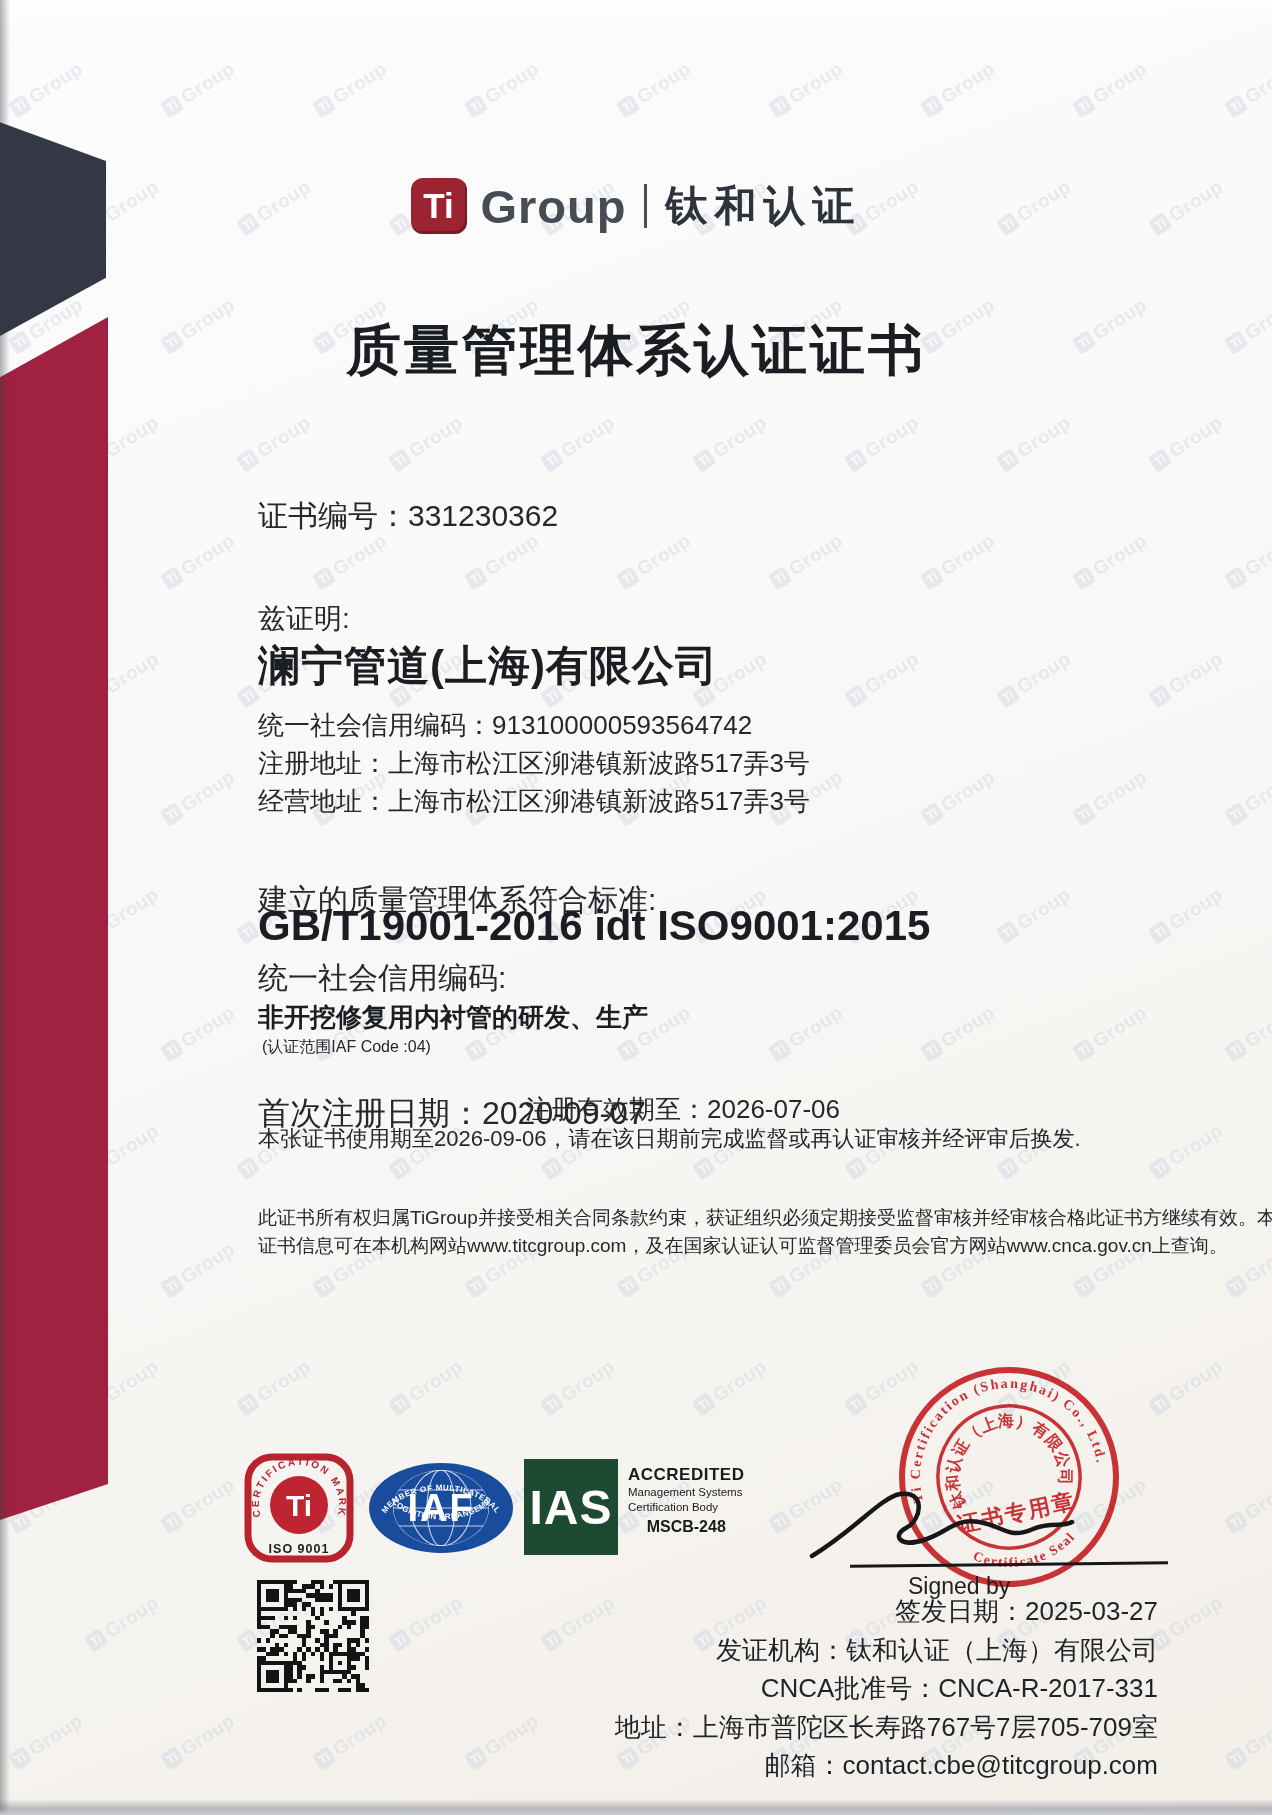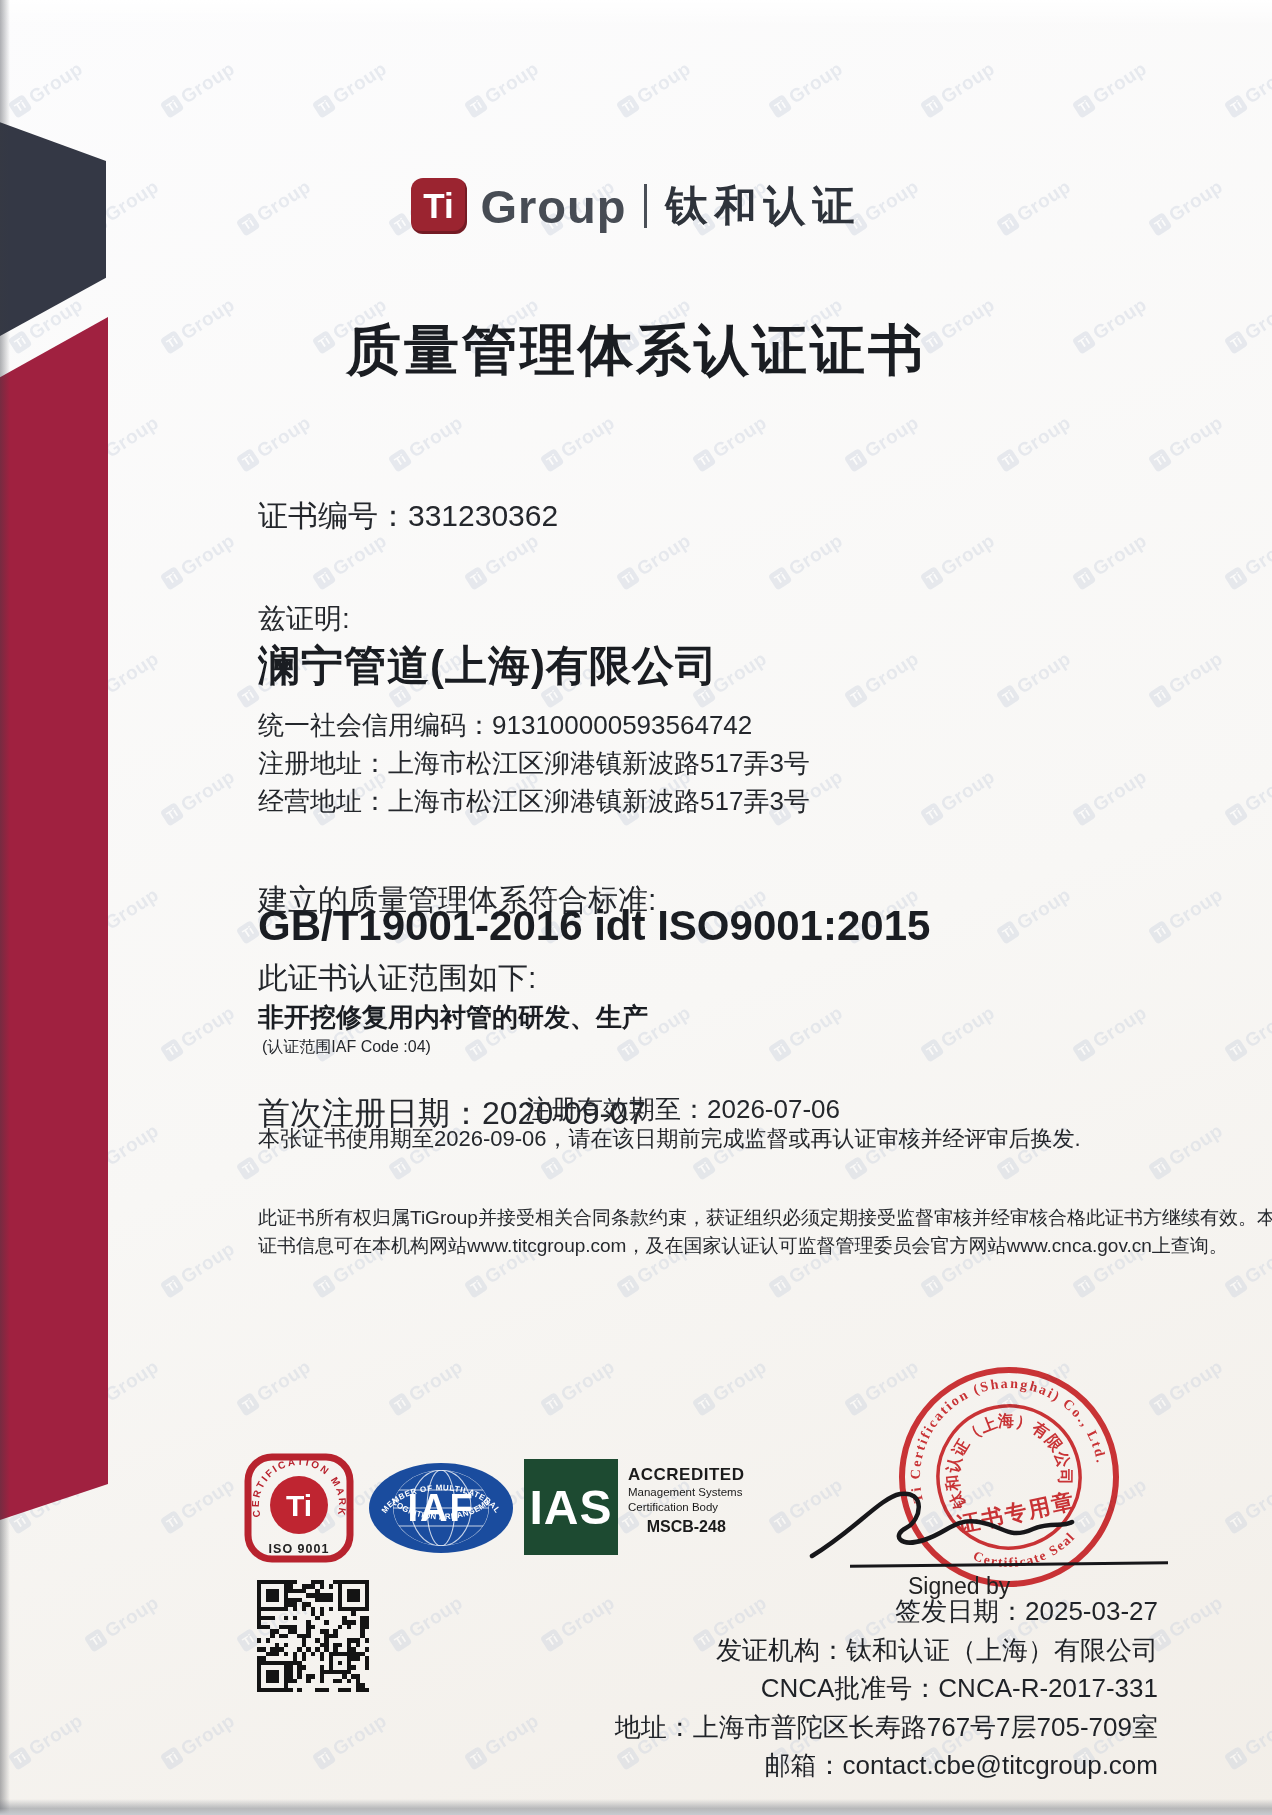--- a/index.html
+++ b/index.html
@@ -674,21 +674,21 @@
   </div>
   <div class="bl l-regaddr">
     <span>注册地址：</span><span>上海市松江区泖港镇新波路517弄3号</span>
   </div>
   <div class="bl l-bizaddr">
     <span>经营地址：</span><span>上海市松江区泖港镇新波路517弄3号</span>
   </div>
 
   <div class="bl l-stdintro">建立的质量管理体系符合标准:</div>
   <div class="bl l-standard">GB/T19001-2016 idt ISO9001:2015</div>
-  <div class="bl l-scopeintro">此证书认证范围如下:</div>
+  <div class="bl l-scopeintro">统一社会信用编码:</div>
   <div class="bl l-scope">非开挖修复用内衬管的研发、生产</div>
   <div class="bl l-iaf">(认证范围IAF Code :04)</div>
 
   <div class="bl l-date1">
     <span>首次注册日期：</span><span>2020-09-07</span>
   </div>
   <div class="bl l-date2">
     <span>注册有效期至：</span><span>2026-07-06</span>
   </div>
   <div class="bl l-renewal">本张证书使用期至2026-09-06，请在该日期前完成监督或再认证审核并经评审后换发.</div>

